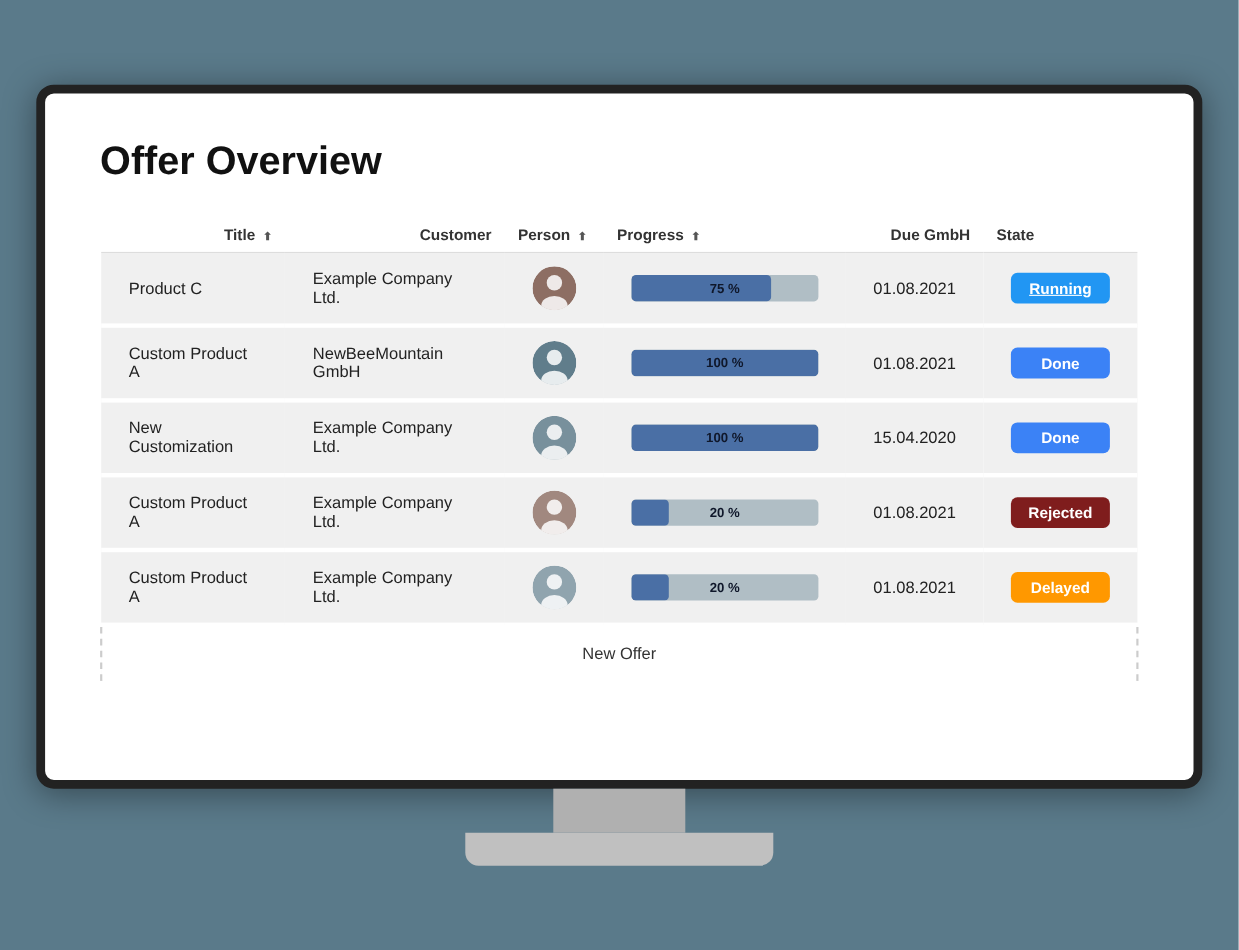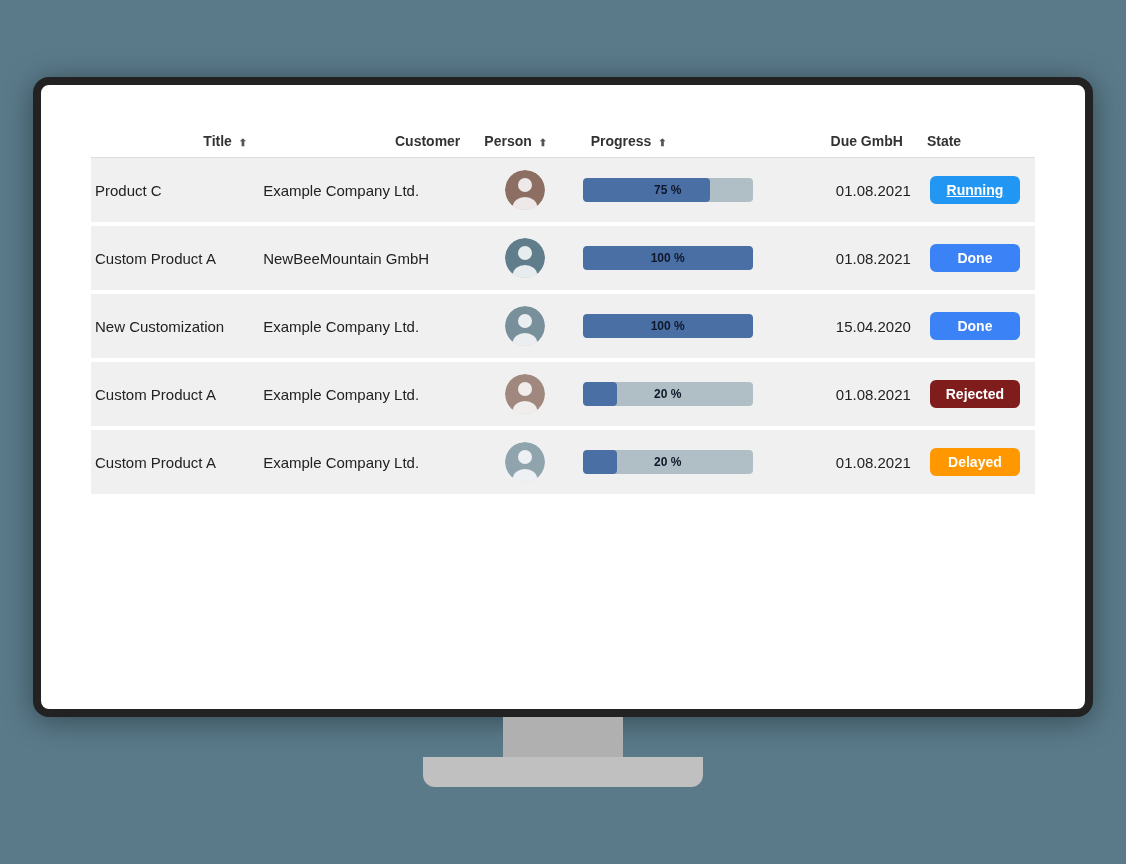--- a/index.html
+++ b/index.html
@@ -75,21 +75,21 @@
       margin-left: 3px;
       color: #555;
     }
 
     tbody tr {
       background: #f0f0f0;
       border-bottom: 4px solid #fff;
     }
 
     tbody tr td {
-      padding: 12px 4px;
+      padding: 12px 25px;
       font-size: 15px;
       color: #222;
       vertical-align: middle;
     }
 
     .avatar {
       width: 40px;
       height: 40px;
       border-radius: 50%;
       display: flex;
@@ -159,20 +159,21 @@
 
     .td-center { text-align: center; }
     .td-date { text-align: right; white-space: nowrap; }
     .td-state { text-align: center; }
   </style>
 </head>
 <body>
 
 <div class="monitor-wrapper">
   <div class="monitor-screen">
+    <h1 class="page-title">Offer Overview</h1>
 
     <table>
       <thead>
         <tr>
           <th>
             <span>Title</span>
             <span class="sort-icon">⬆</span>
           </th>
           <th>
             <span>Customer</span>
@@ -303,18 +304,21 @@
       <div class="progress-container">
         <div class="progress-bar" style="width:20%"></div>
         <span class="progress-label">20 %</span>
       </div>
     </td>
     <td class="td-date">01.08.2021</td>
     <td class="td-state">
       <span class="state-badge state-delayed">Delayed</span>
     </td>
   </tr>
+          <tr class="new-offer-row">
+            <td colspan="6">New Offer</td>
+          </tr>
         </tbody>
     </table>
   </div>
   <div class="monitor-stand-neck"></div>
   <div class="monitor-stand-base"></div>
 </div>
 
 </body></html>

